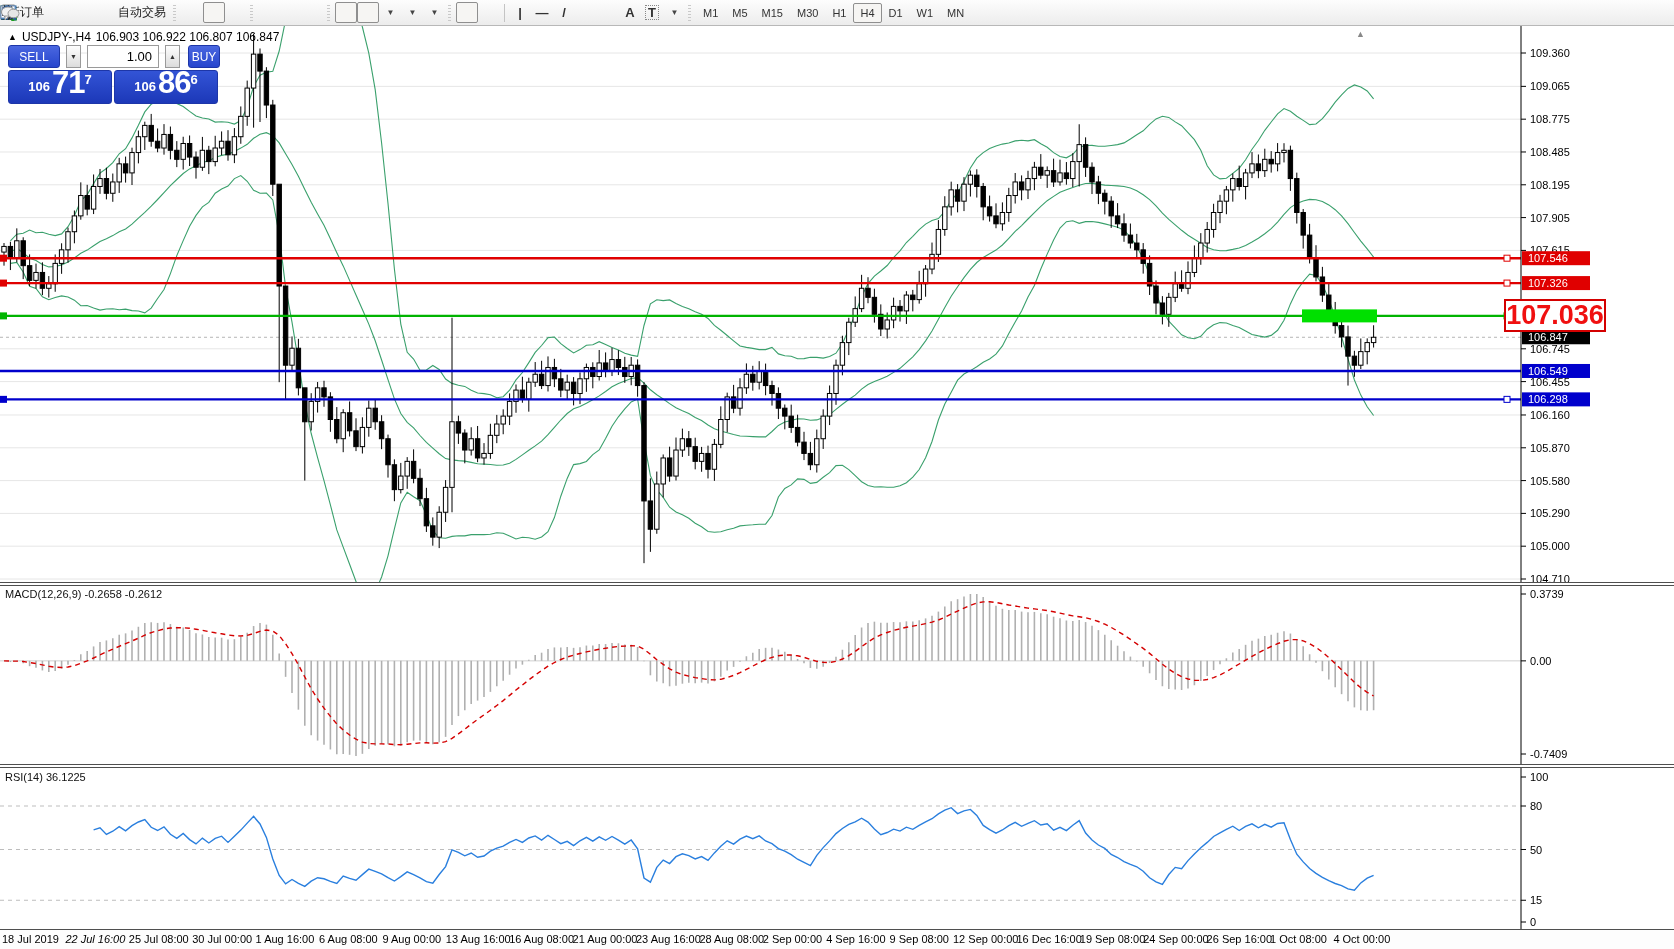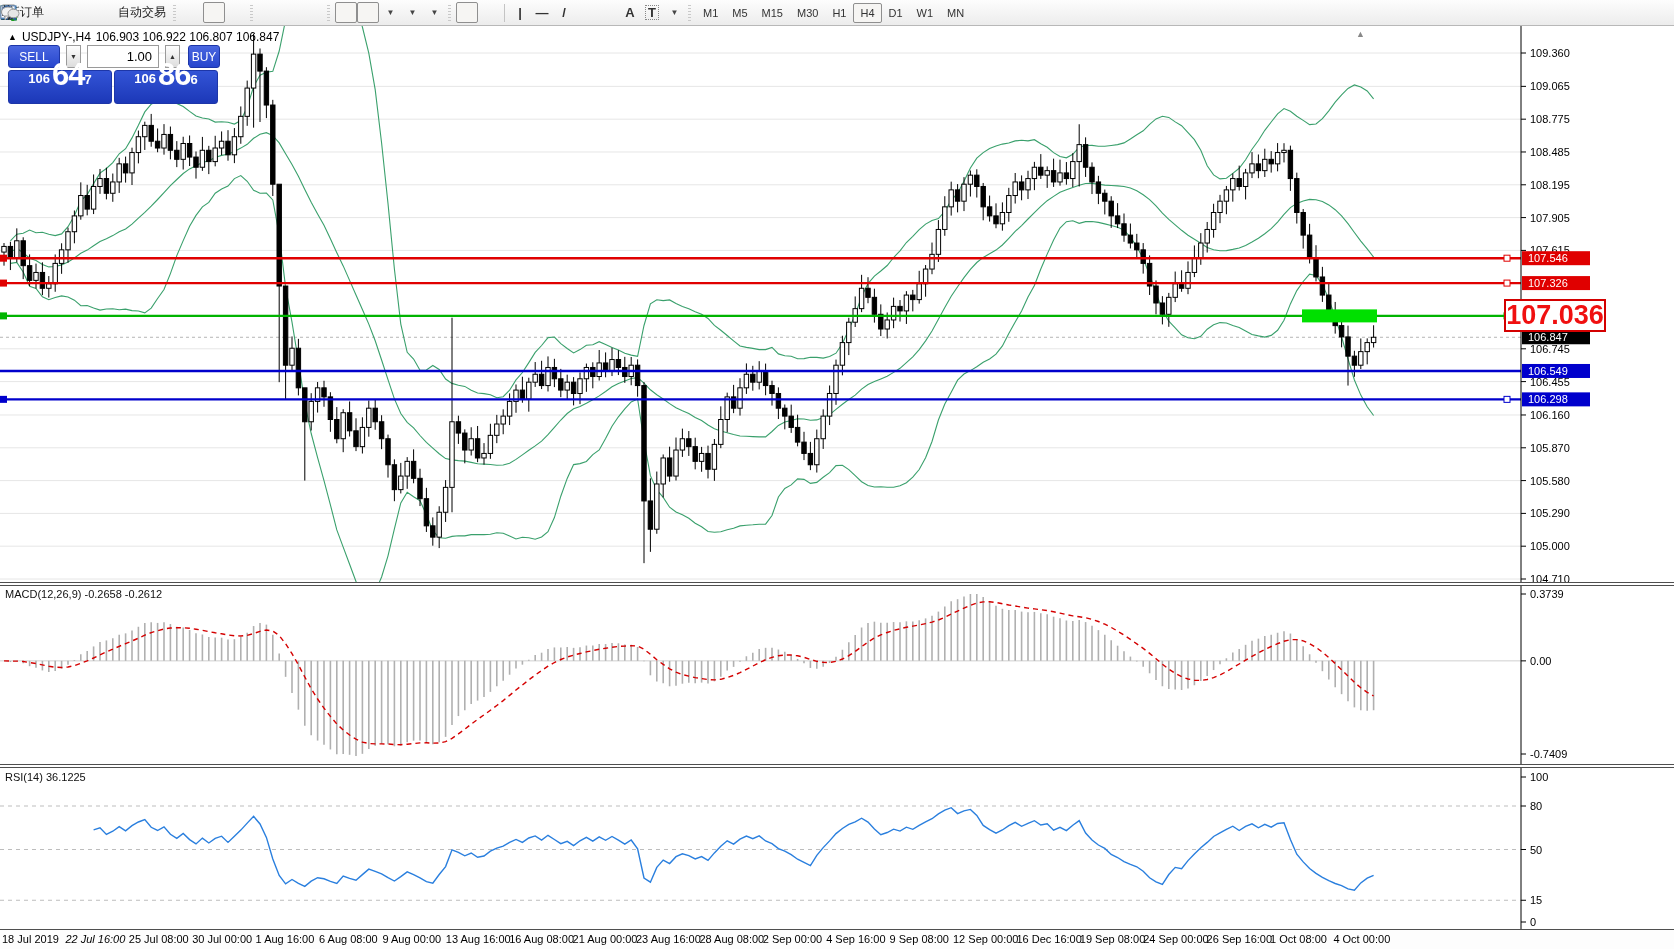--- a/index.html
+++ b/index.html
@@ -43,21 +43,21 @@
           justify-content:center; }
   .qsell { width:52px; }
   .qbuy  { width:32px; margin-left:auto; }
   .spin  { width:15px; background:linear-gradient(#fefefe,#dcdcdc); border:1px solid #9a9a9a;
            display:flex; align-items:center; justify-content:center; font-size:7px; color:#333; }
   .vol   { width:72px; background:#fff; border:1px solid #9a9a9a; font-size:13px; color:#000;
            display:flex; align-items:center; justify-content:flex-end; padding-right:6px; }
   .qrow2 { display:flex; gap:2px; margin-top:2px; height:34px; }
   .pricebox { width:104px; background:linear-gradient(#3354d6,#1c38b8); border:1px solid #1d36a8;
               border-radius:3px; color:#fff; display:flex; align-items:flex-end;
-              justify-content:center; padding-bottom:14px; }
+              justify-content:center; padding-bottom:6px; }
   .pricebox .small { font-size:13px; font-weight:bold; margin-right:2px; line-height:20px; }
   .pricebox .big   { font-size:31px; font-weight:bold; line-height:29px; letter-spacing:-1px; }
   .pricebox .sup   { font-size:13px; font-weight:bold; line-height:13px; align-self:flex-start; margin-top:2px; }
 
   
   .shift-marker { position:absolute; left:1356px; top:3px; font-size:9px; color:#888; z-index:4; }
   .callout { position:absolute; left:1504px; top:273px; width:102px; height:33px; z-index:6;
              background:#fff; border:2px solid #d40000; color:#f01010; font-size:27px;
              font-weight:600; text-align:center; line-height:29px; }
   .note { position:absolute; left:1424px; top:400px; z-index:6; font-size:30px; font-weight:bold;
@@ -301,21 +301,21 @@
     <div class="qrow1">
       <div class="qbtn qsell">SELL</div>
       <div class="spin">▼</div>
       <div class="vol">1.00</div>
       <div class="spin">▲</div>
       <div class="qbtn qbuy">BUY</div>
     </div>
     <div class="qrow2">
       <div class="pricebox">
         <span class="small">106</span>
-        <span class="big">64</span>
+        <span class="big">71</span>
         <span class="sup">7</span>
       </div>
       <div class="pricebox">
         <span class="small">106</span>
         <span class="big">86</span>
         <span class="sup">6</span>
       </div>
     </div>
   </div>
 

